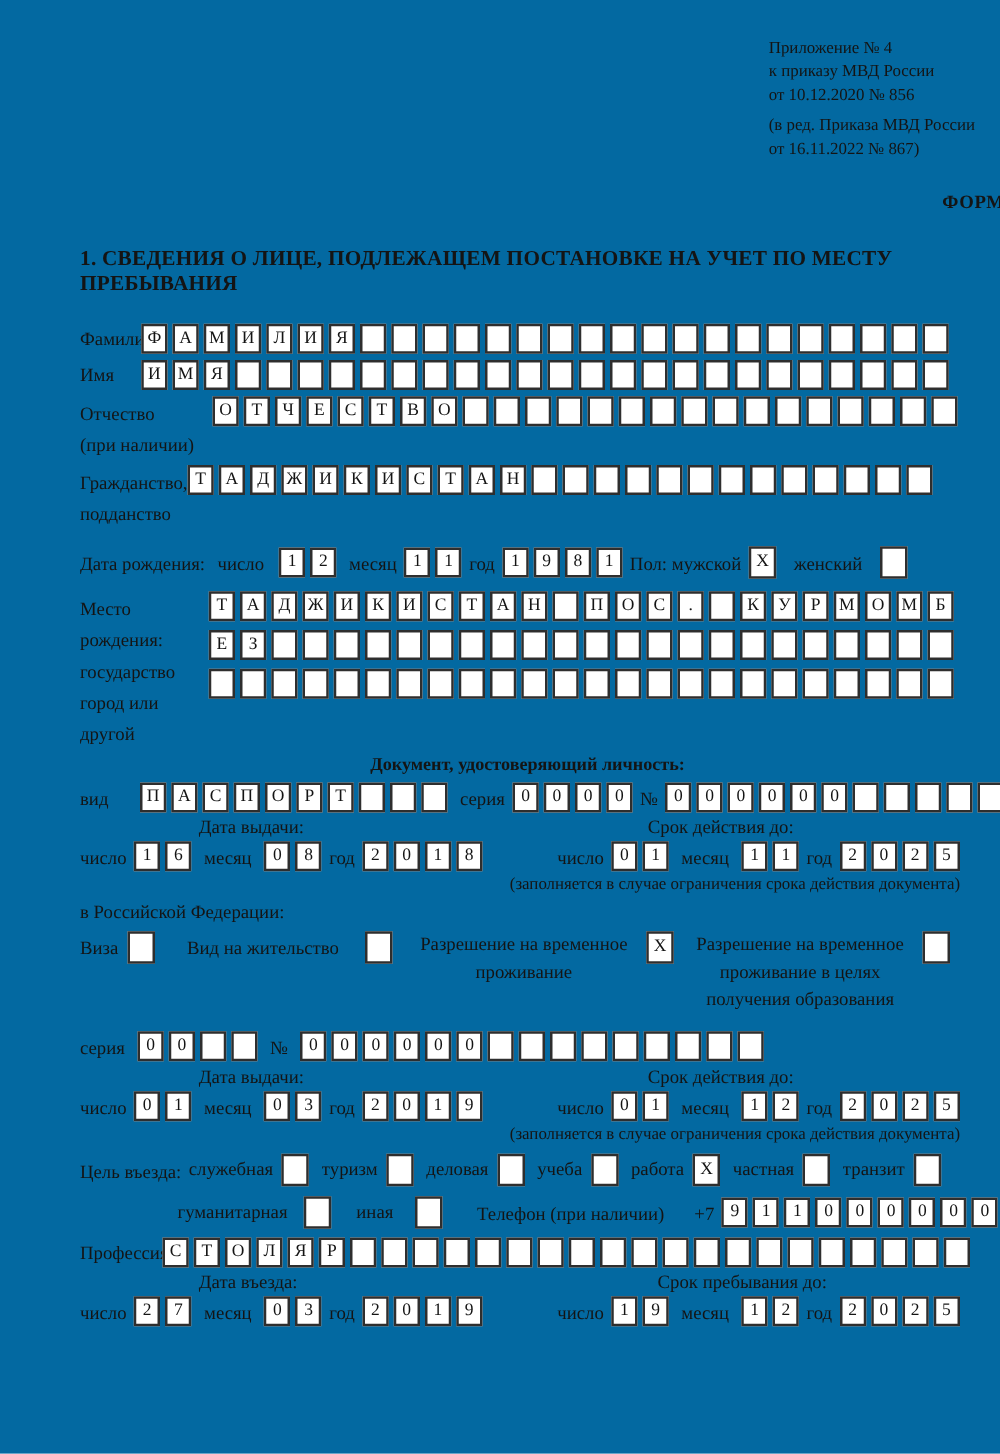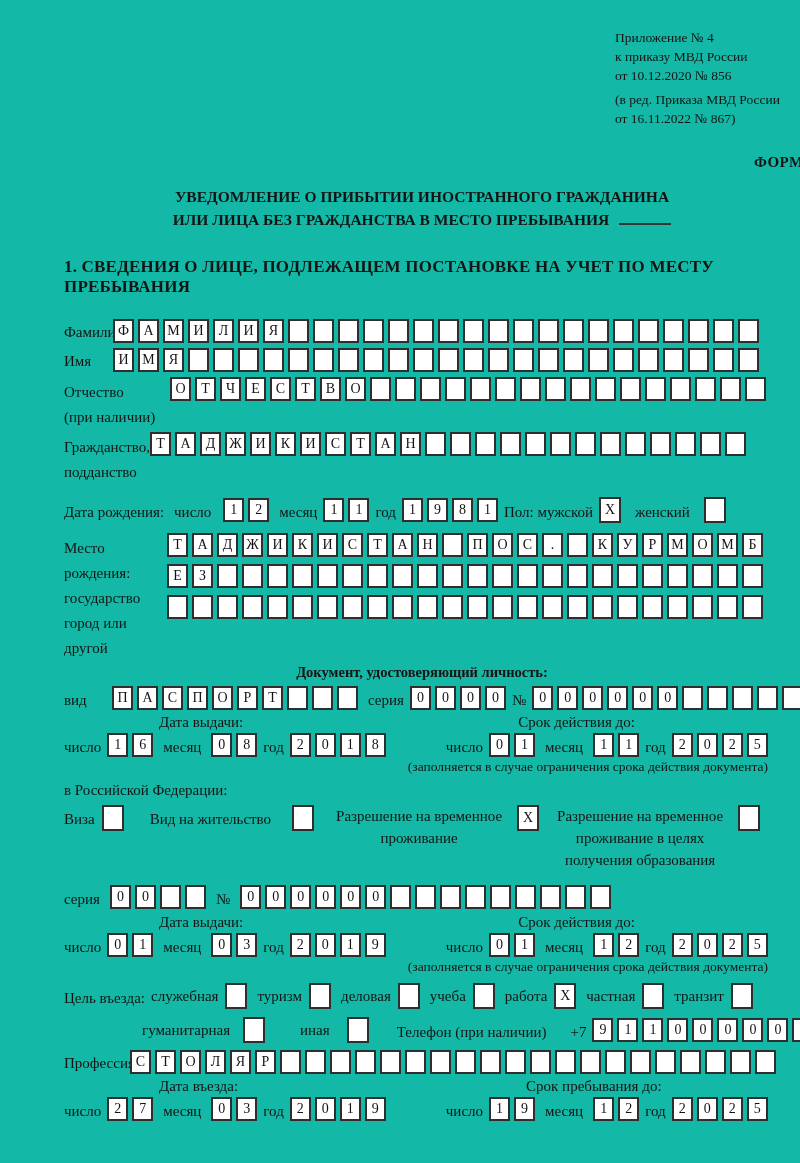--- a/index.html
+++ b/index.html
@@ -1,17 +1,17 @@
 <!DOCTYPE html>
 <html><head>
 <meta charset="utf-8">
 <style>
   html,body{margin:0;padding:0;background:#fff;}
   .page{
-    width:800px;height:1163px;box-sizing:border-box;background:#14b8a6;
+    width:800px;height:1163px;box-sizing:border-box;background:#0369a1;
     padding:28px 10px 16px 64px;position:relative;overflow:hidden;
     font-family:"Liberation Serif","DejaVu Serif",serif;color:#141414;font-size:15px;
   }
   .hdr{margin-left:551px;font-size:13.5px;line-height:19px;}
   .hdr .gap{margin-top:5px;}
   .forma{margin-top:26px;margin-left:551px;width:200px;text-align:right;padding-right:8px;
          font-weight:bold;font-size:15px;letter-spacing:.5px;}
   .title{margin-top:14px;text-align:center;font-weight:bold;font-size:15.5px;line-height:23px;width:716px;}
   .blank{display:inline-block;width:52px;border-bottom:2px solid #333;height:14px;margin-left:10px;}
   .sec1{margin-top:26px;font-weight:bold;font-size:17px;letter-spacing:.2px;}
@@ -41,26 +41,20 @@
 
   <div class="hdr">
     <div>Приложение № 4</div>
     <div>к приказу МВД России</div>
     <div>от 10.12.2020 № 856</div>
     <div class="gap">(в ред. Приказа МВД России</div>
     <div>от 16.11.2022 № 867)</div>
   </div>
   <div class="forma">ФОРМА</div>
 
-  <div class="title">
-    <div>УВЕДОМЛЕНИЕ О ПРИБЫТИИ ИНОСТРАННОГО ГРАЖДАНИНА</div>
-    <div>
-      <span>ИЛИ ЛИЦА БЕЗ ГРАЖДАНСТВА В МЕСТО ПРЕБЫВАНИЯ</span><span class="blank"></span>
-    </div>
-  </div>
 
   <div class="sec1">1. СВЕДЕНИЯ О ЛИЦЕ, ПОДЛЕЖАЩЕМ ПОСТАНОВКЕ НА УЧЕТ ПО МЕСТУ ПРЕБЫВАНИЯ</div>
 
   <div class="row" style="margin-top:22px;">
     <div class="lbl" style="width:49px;">Фамилия</div>
     <div class="cells">
         <div class="cell">Ф</div>
         <div class="cell">А</div>
         <div class="cell">М</div>
         <div class="cell">И</div>
@@ -509,21 +503,21 @@
       <span>транзит</span>
       <span class="cell cb"></span>
     </div>
   </div>
 
   <div class="row" style="margin-top:8px;align-items:center;">
     <div class="opt" style="margin-left:78px;">
       <span>гуманитарная</span>
       <span class="cell cb ml6"></span>
     </div>
-    <div class="opt" style="margin-left:35px;">
+    <div class="opt" style="margin-left:20px;">
       <span>иная</span>
       <span class="cell cb ml10"></span>
     </div>
     <span class="lbl" style="margin-left:28px;">Телефон (при наличии)</span>
     <span class="lbl" style="margin-left:24px;">+7</span>
     <div class="cells ml6">
         <div class="cell">9</div>
         <div class="cell">1</div>
         <div class="cell">1</div>
         <div class="cell">0</div>

